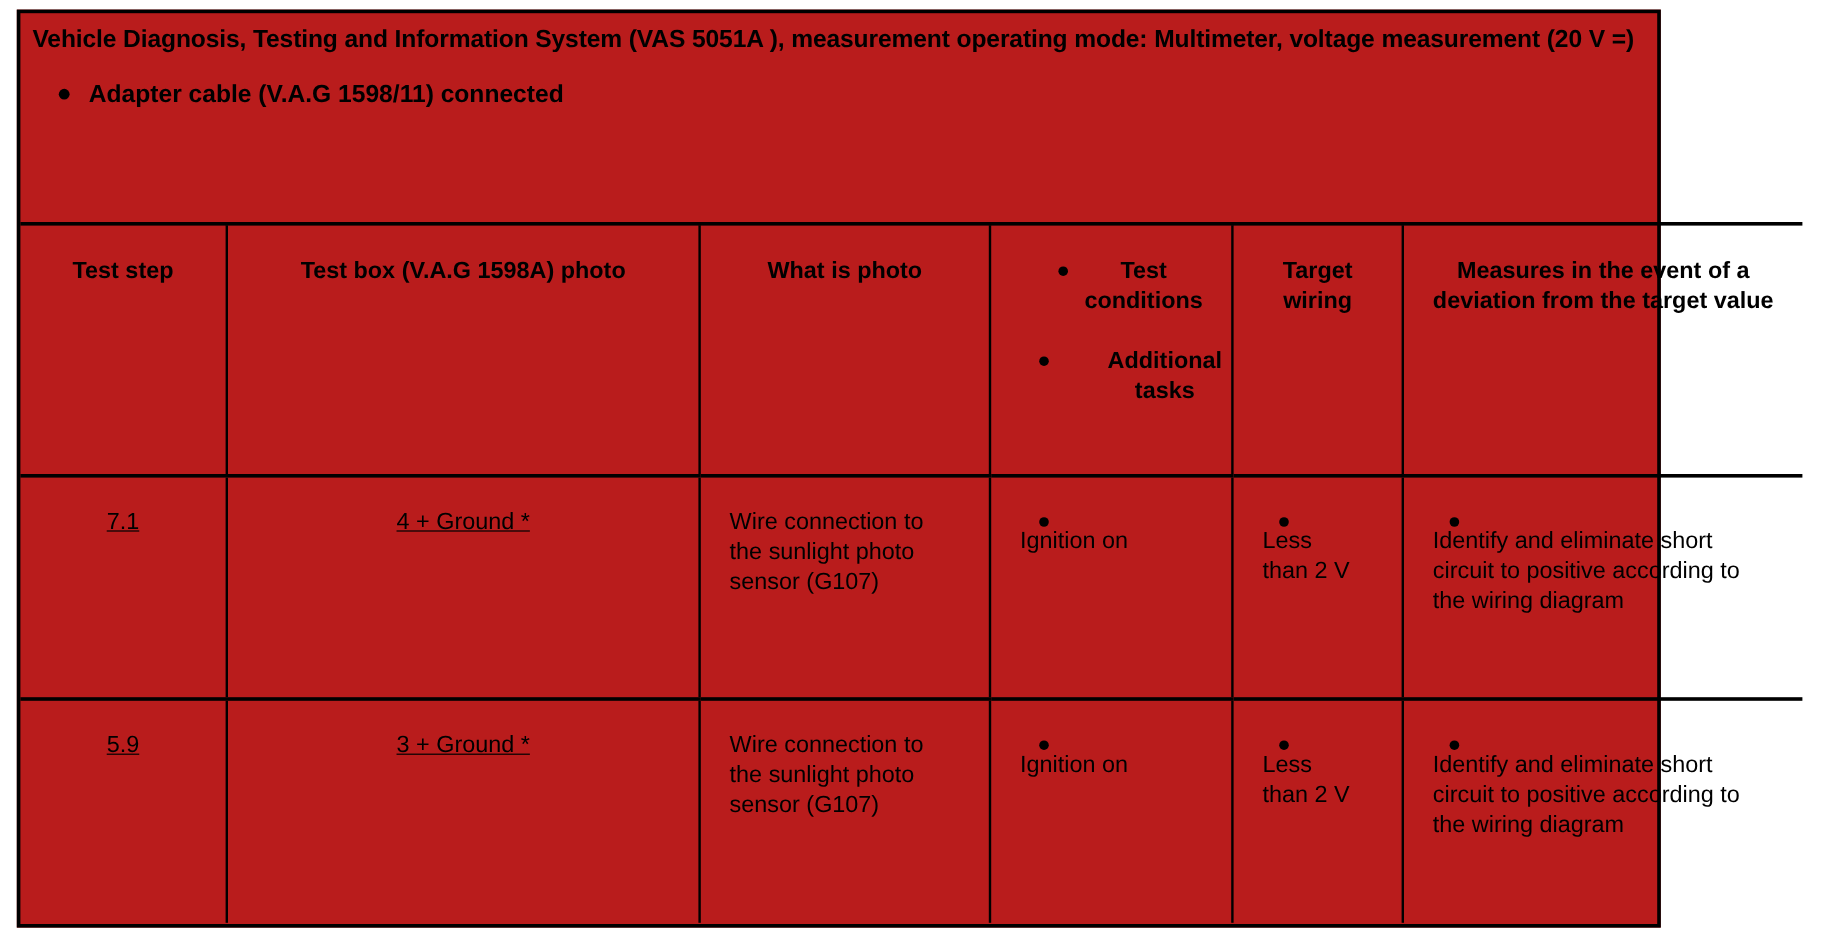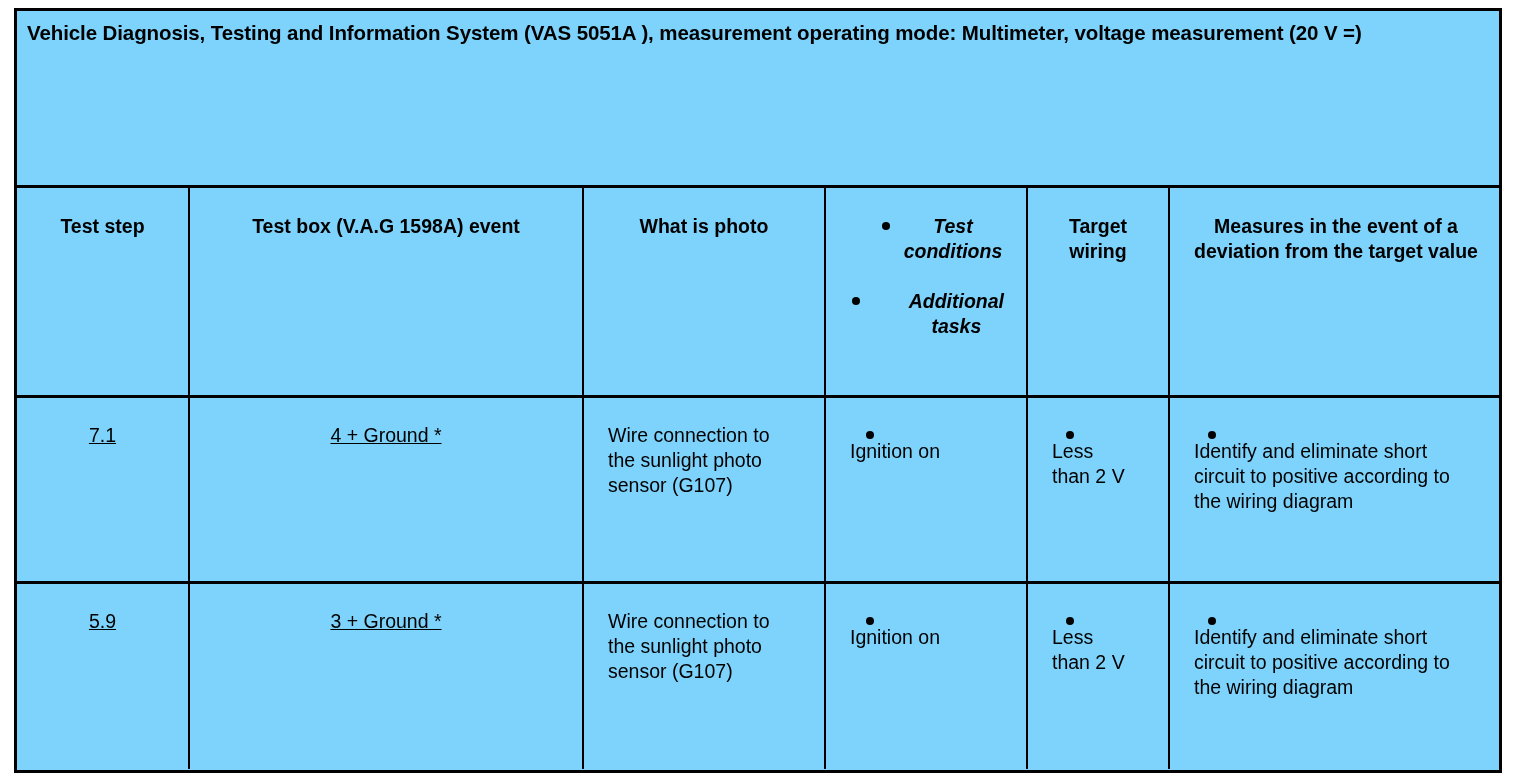--- a/index.html
+++ b/index.html
@@ -12,25 +12,25 @@
     height: 782px;
     font-family: "Liberation Sans", sans-serif;
     color: #000000;
     overflow: hidden;
   }
 
   .page {
     position: absolute;
     left: 14px;
     top: 8px;
-    width: 1488px;
+    width: 1370px;
     height: 765px;
     border: 3px solid #000;
     box-sizing: border-box;
-    background: #7dd3fc;
+    background: #b91c1c;
   }
 
   
   .intro {
     padding: 8px 10px 0 10px;
     box-sizing: border-box;
     height: 174px;
   }
   .intro-title {
     font-size: 20.5px;
@@ -97,25 +97,24 @@
     text-align: center;
   }
 
   
   .th-bullets {
     padding: 10px 6px 0 6px;
   }
   .bl-row {
     display: flex;
     align-items: flex-start;
-    justify-content: flex-end;
+    justify-content: flex-start;
     font-size: 19.5px;
     font-weight: bold;
     line-height: 1.26;
-    font-style: italic;
   }
   .bl-row + .bl-row { margin-top: 26px; gap: 37px; }
   .bl-row .dot {
     flex: 0 0 auto;
     width: 8px;
     height: 8px;
     border-radius: 50%;
     background: #000;
     margin: 8px 12px 0 0;
   }
@@ -161,40 +160,46 @@
 </style>
 </head>
 <body>
 
 <div class="page">
 
   <div class="intro">
     <div class="intro-title">
       <span>Vehicle Diagnosis, Testing and Information System (VAS 5051A ), measurement operating mode: Multimeter, voltage</span>
       <span>measurement (20 V =)</span>
+    </div>
+    <div class="intro-bullets">
+      <div class="intro-bullet-row">
+        <span class="dot"></span>
+        <span>Adapter cable (V.A.G 1598/11) connected</span>
+      </div>
     </div>
   </div>
 
   <table class="vas-table">
     <colgroup>
       <col class="c-step">
       <col class="c-jack">
       <col class="c-what">
       <col class="c-cond">
       <col class="c-target">
       <col class="c-measures">
     </colgroup>
 
     <thead>
       <tr>
         <th>
           <div class="th-inner">Test step</div>
         </th>
         <th>
-          <div class="th-inner">Test box (V.A.G 1598A) event</div>
+          <div class="th-inner">Test box (V.A.G 1598A) photo</div>
         </th>
         <th>
           <div class="th-inner">What is photo</div>
         </th>
         <th>
           <div class="th-bullets">
             <div class="bl-row bl-cond">
               <span class="dot"></span>
               <span class="txt">Test conditions</span>
             </div>

